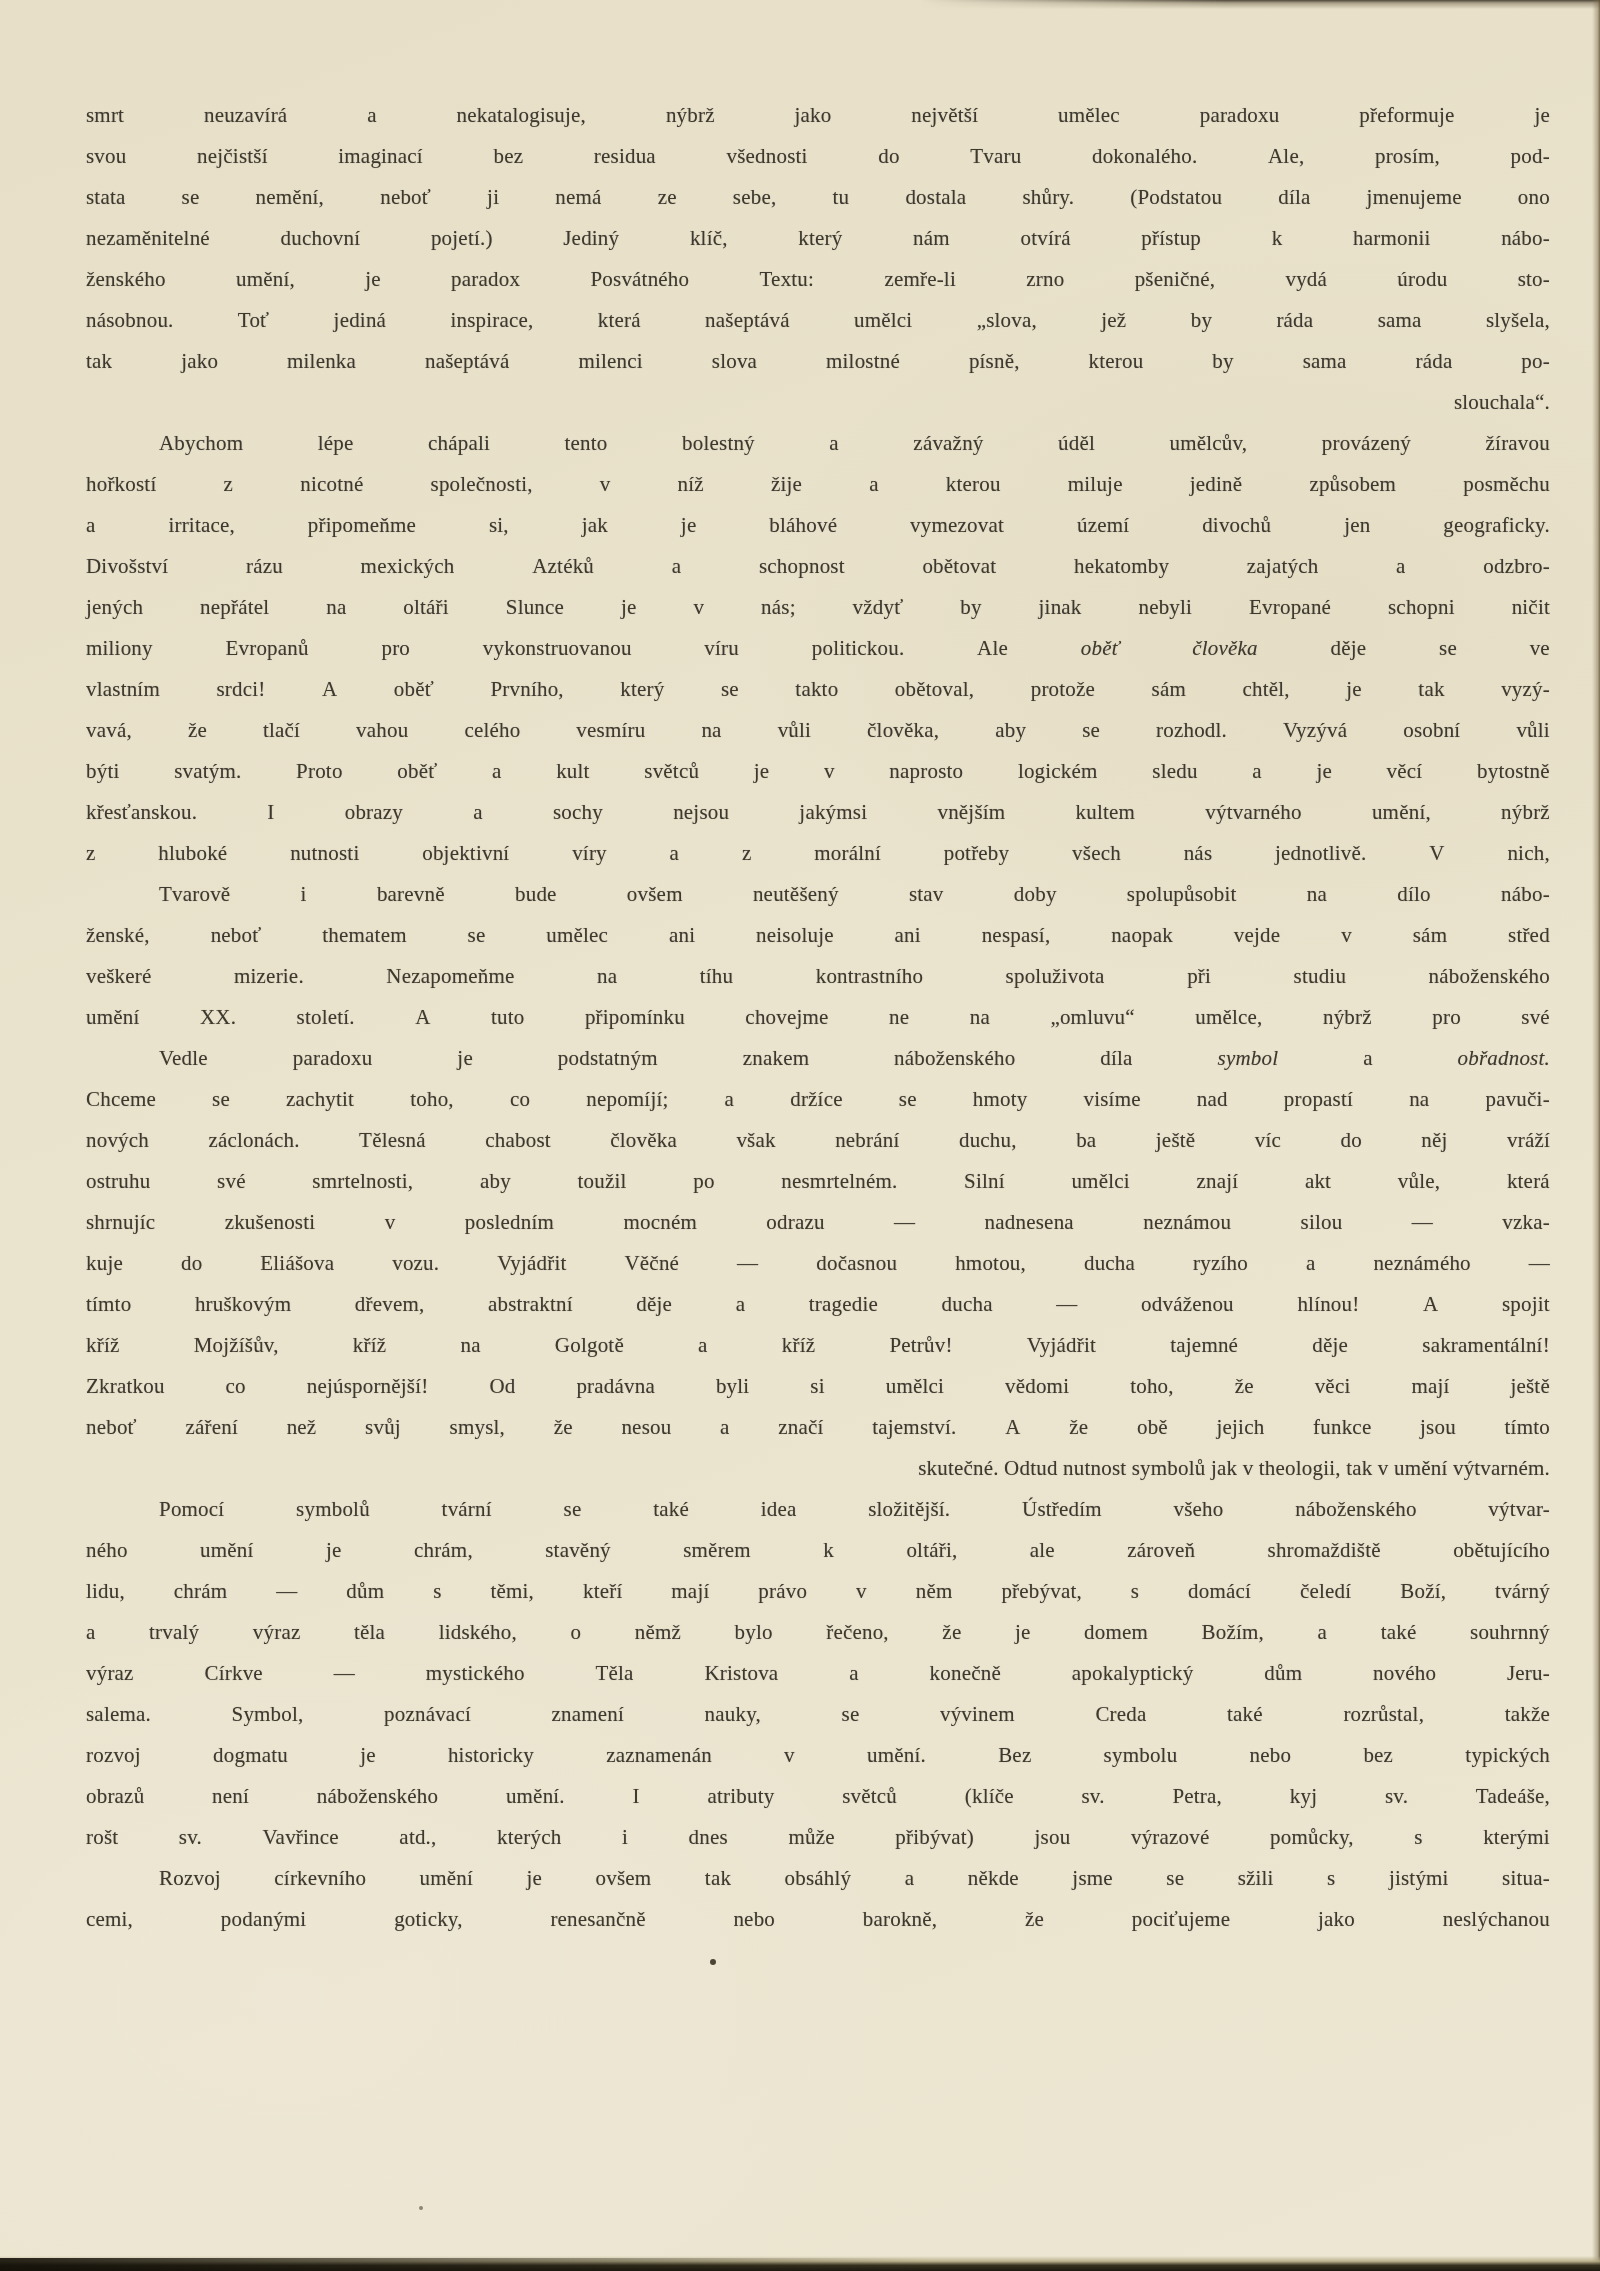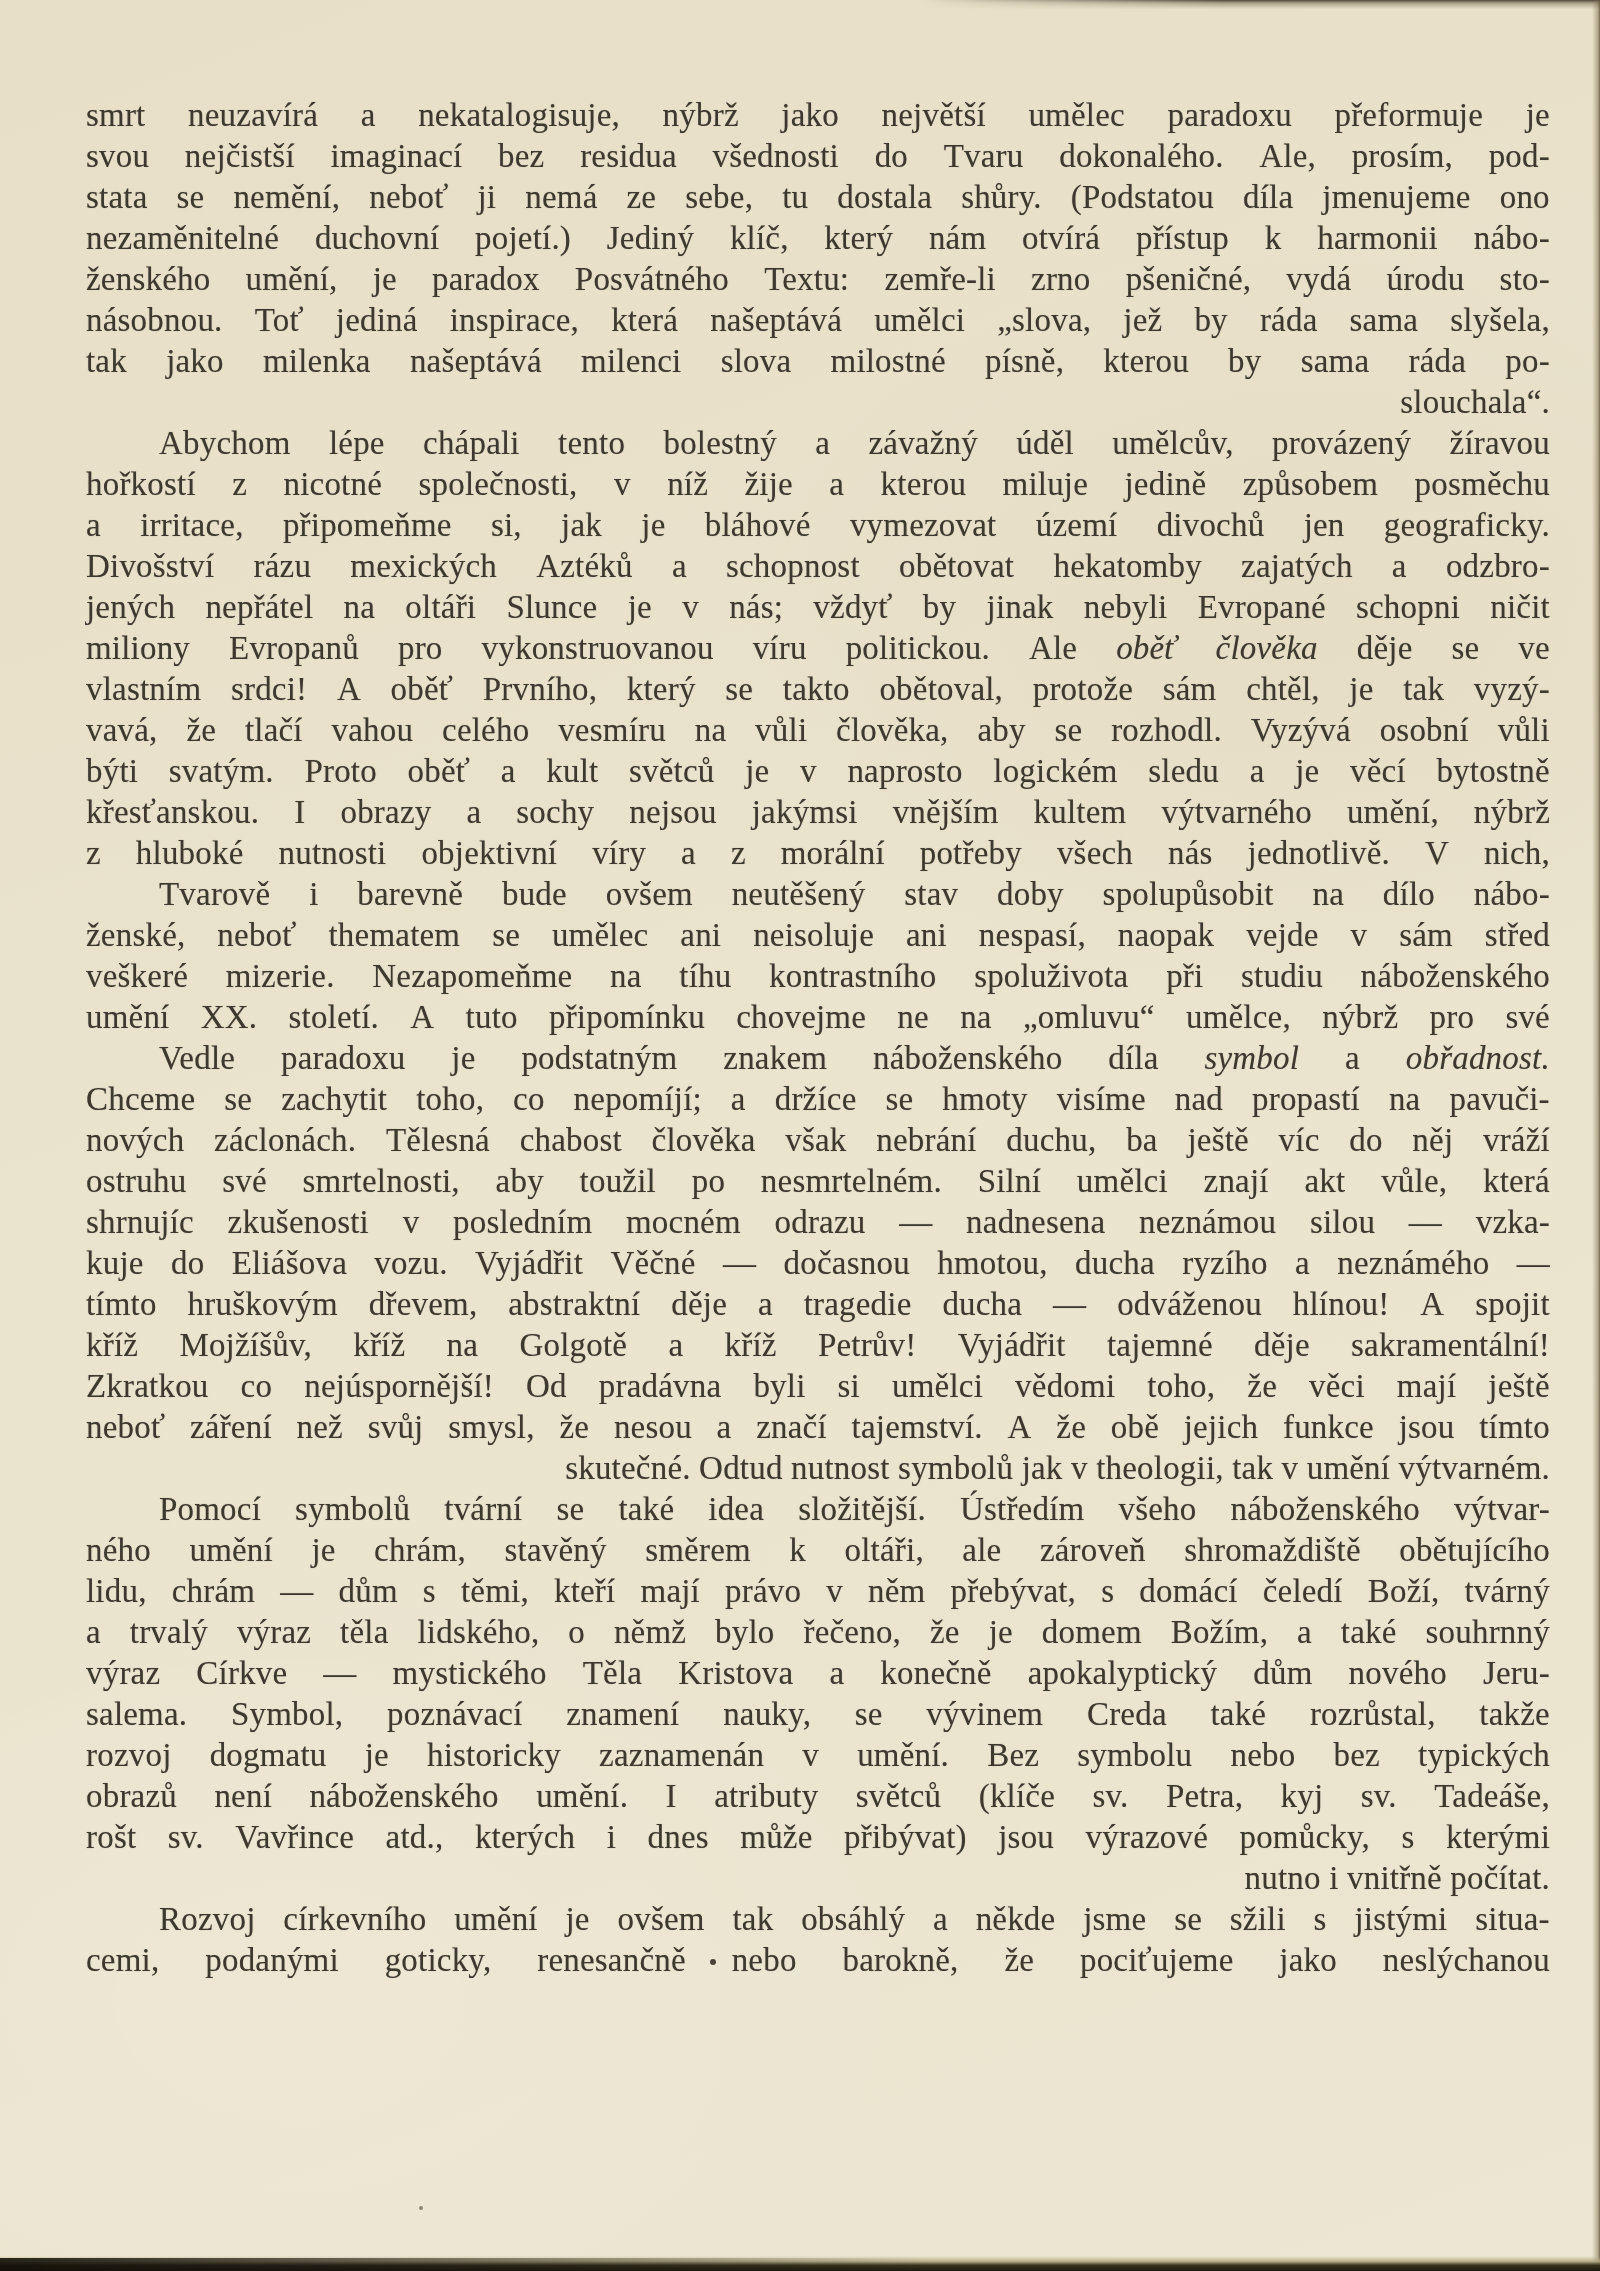--- a/index.html
+++ b/index.html
@@ -7,21 +7,21 @@
     width:1600px;height:2271px;position:relative;overflow:hidden;
     background:
       radial-gradient(1100px 750px at 18% 88%, rgba(255,255,255,0.10), rgba(255,255,255,0) 60%),
       radial-gradient(950px 650px at 82% 28%, rgba(176,156,108,0.08), rgba(0,0,0,0) 60%),
       linear-gradient(160deg,#e7dfc7 0%,#eae3cd 45%,#ece6d2 100%);
   }
   #text-block{
     position:absolute;left:86px;top:95px;width:1464px;
     color:#3d392f;
     font-family:"Liberation Serif","DejaVu Serif",serif;
-    font-size:33px;
+    font-size:21px;
     letter-spacing:0.2px;
     text-shadow:0 0 1px rgba(61,57,47,0.35);
   }
   .para{margin:0;}
   .line{display:flex;justify-content:space-between;}
   .line .word{line-height:41px;white-space:pre;}
   .line.indent{padding-left:73px;gap:24px;}
   .line.plain{display:block;line-height:41px;white-space:normal;text-align:right;}
   .it{font-style:italic;}
   .speck{position:absolute;background:#4a4436;border-radius:50%;}
@@ -672,21 +672,20 @@
         <span class="word">i</span>
         <span class="word">dnes</span>
         <span class="word">může</span>
         <span class="word">přibývat)</span>
         <span class="word">jsou</span>
         <span class="word">výrazové</span>
         <span class="word">pomůcky,</span>
         <span class="word">s</span>
         <span class="word">kterými</span>
       </div>
-      <div class="line plain"><span class="">nutno i vnitřně počítat.</span></div>
     </div>
     <div class="para">
       <div class="line indent">
         <span class="word">Rozvoj</span>
         <span class="word">církevního</span>
         <span class="word">umění</span>
         <span class="word">je</span>
         <span class="word">ovšem</span>
         <span class="word">tak</span>
         <span class="word">obsáhlý</span>

